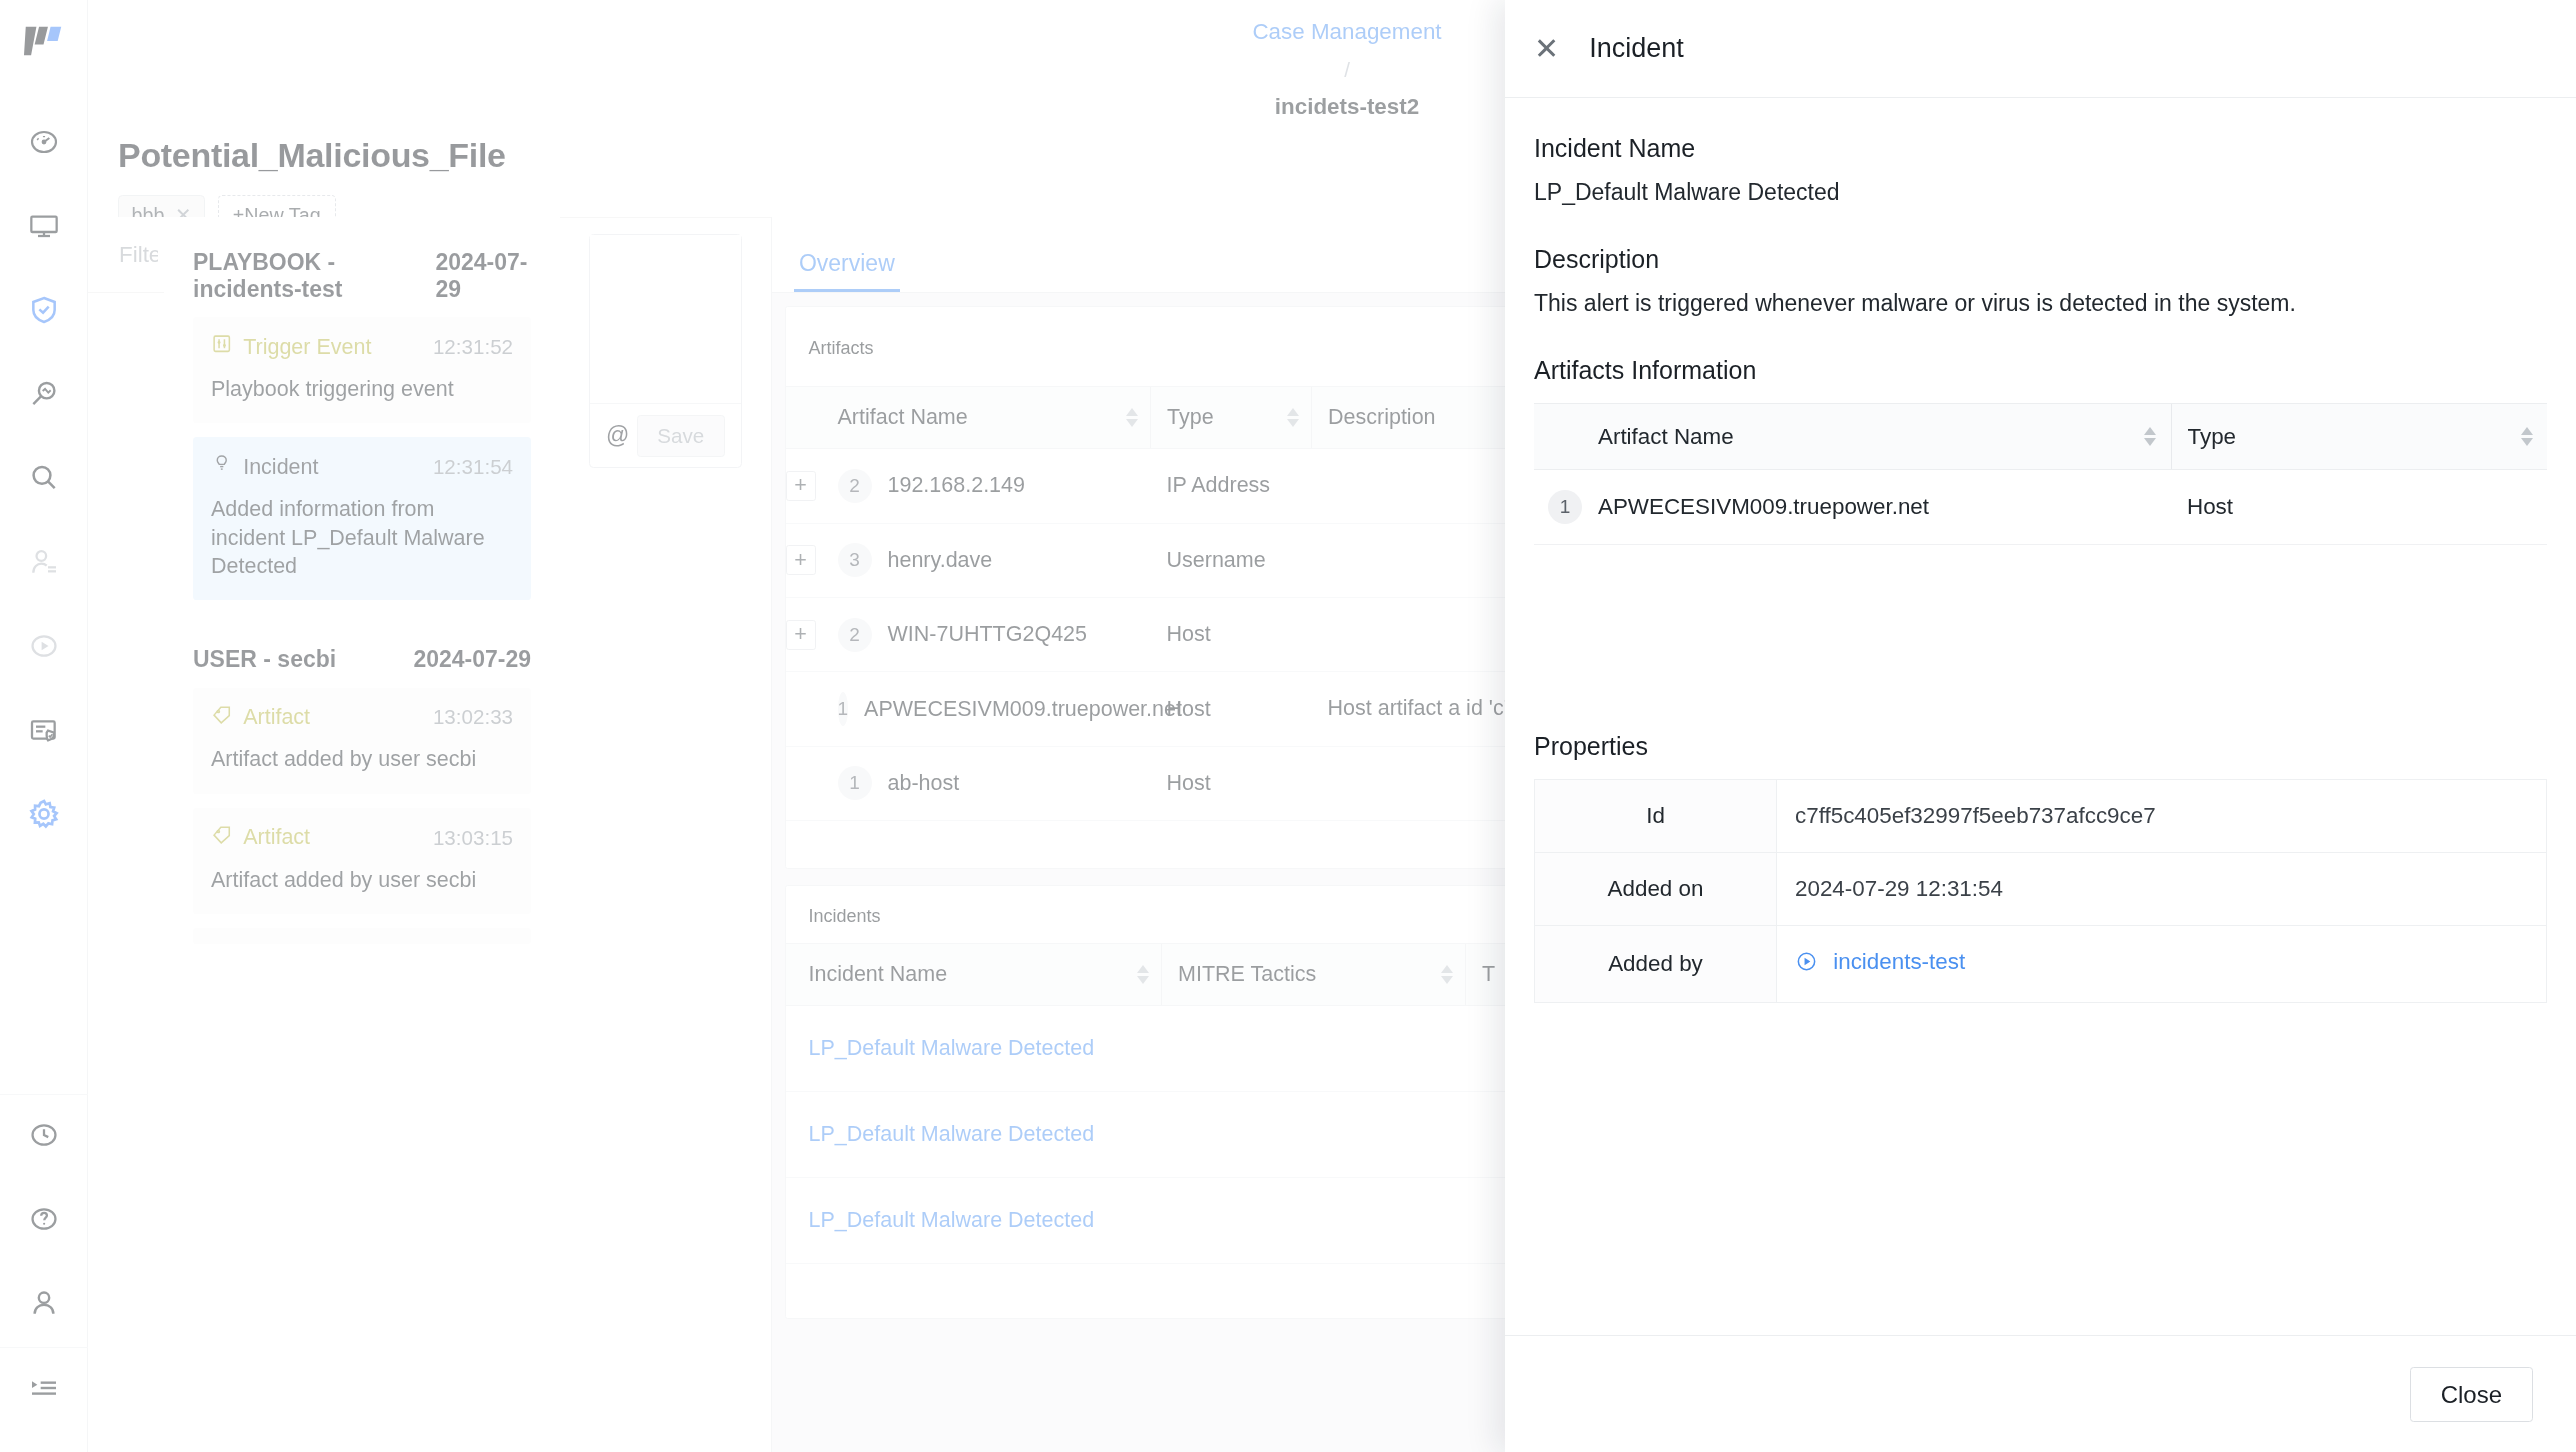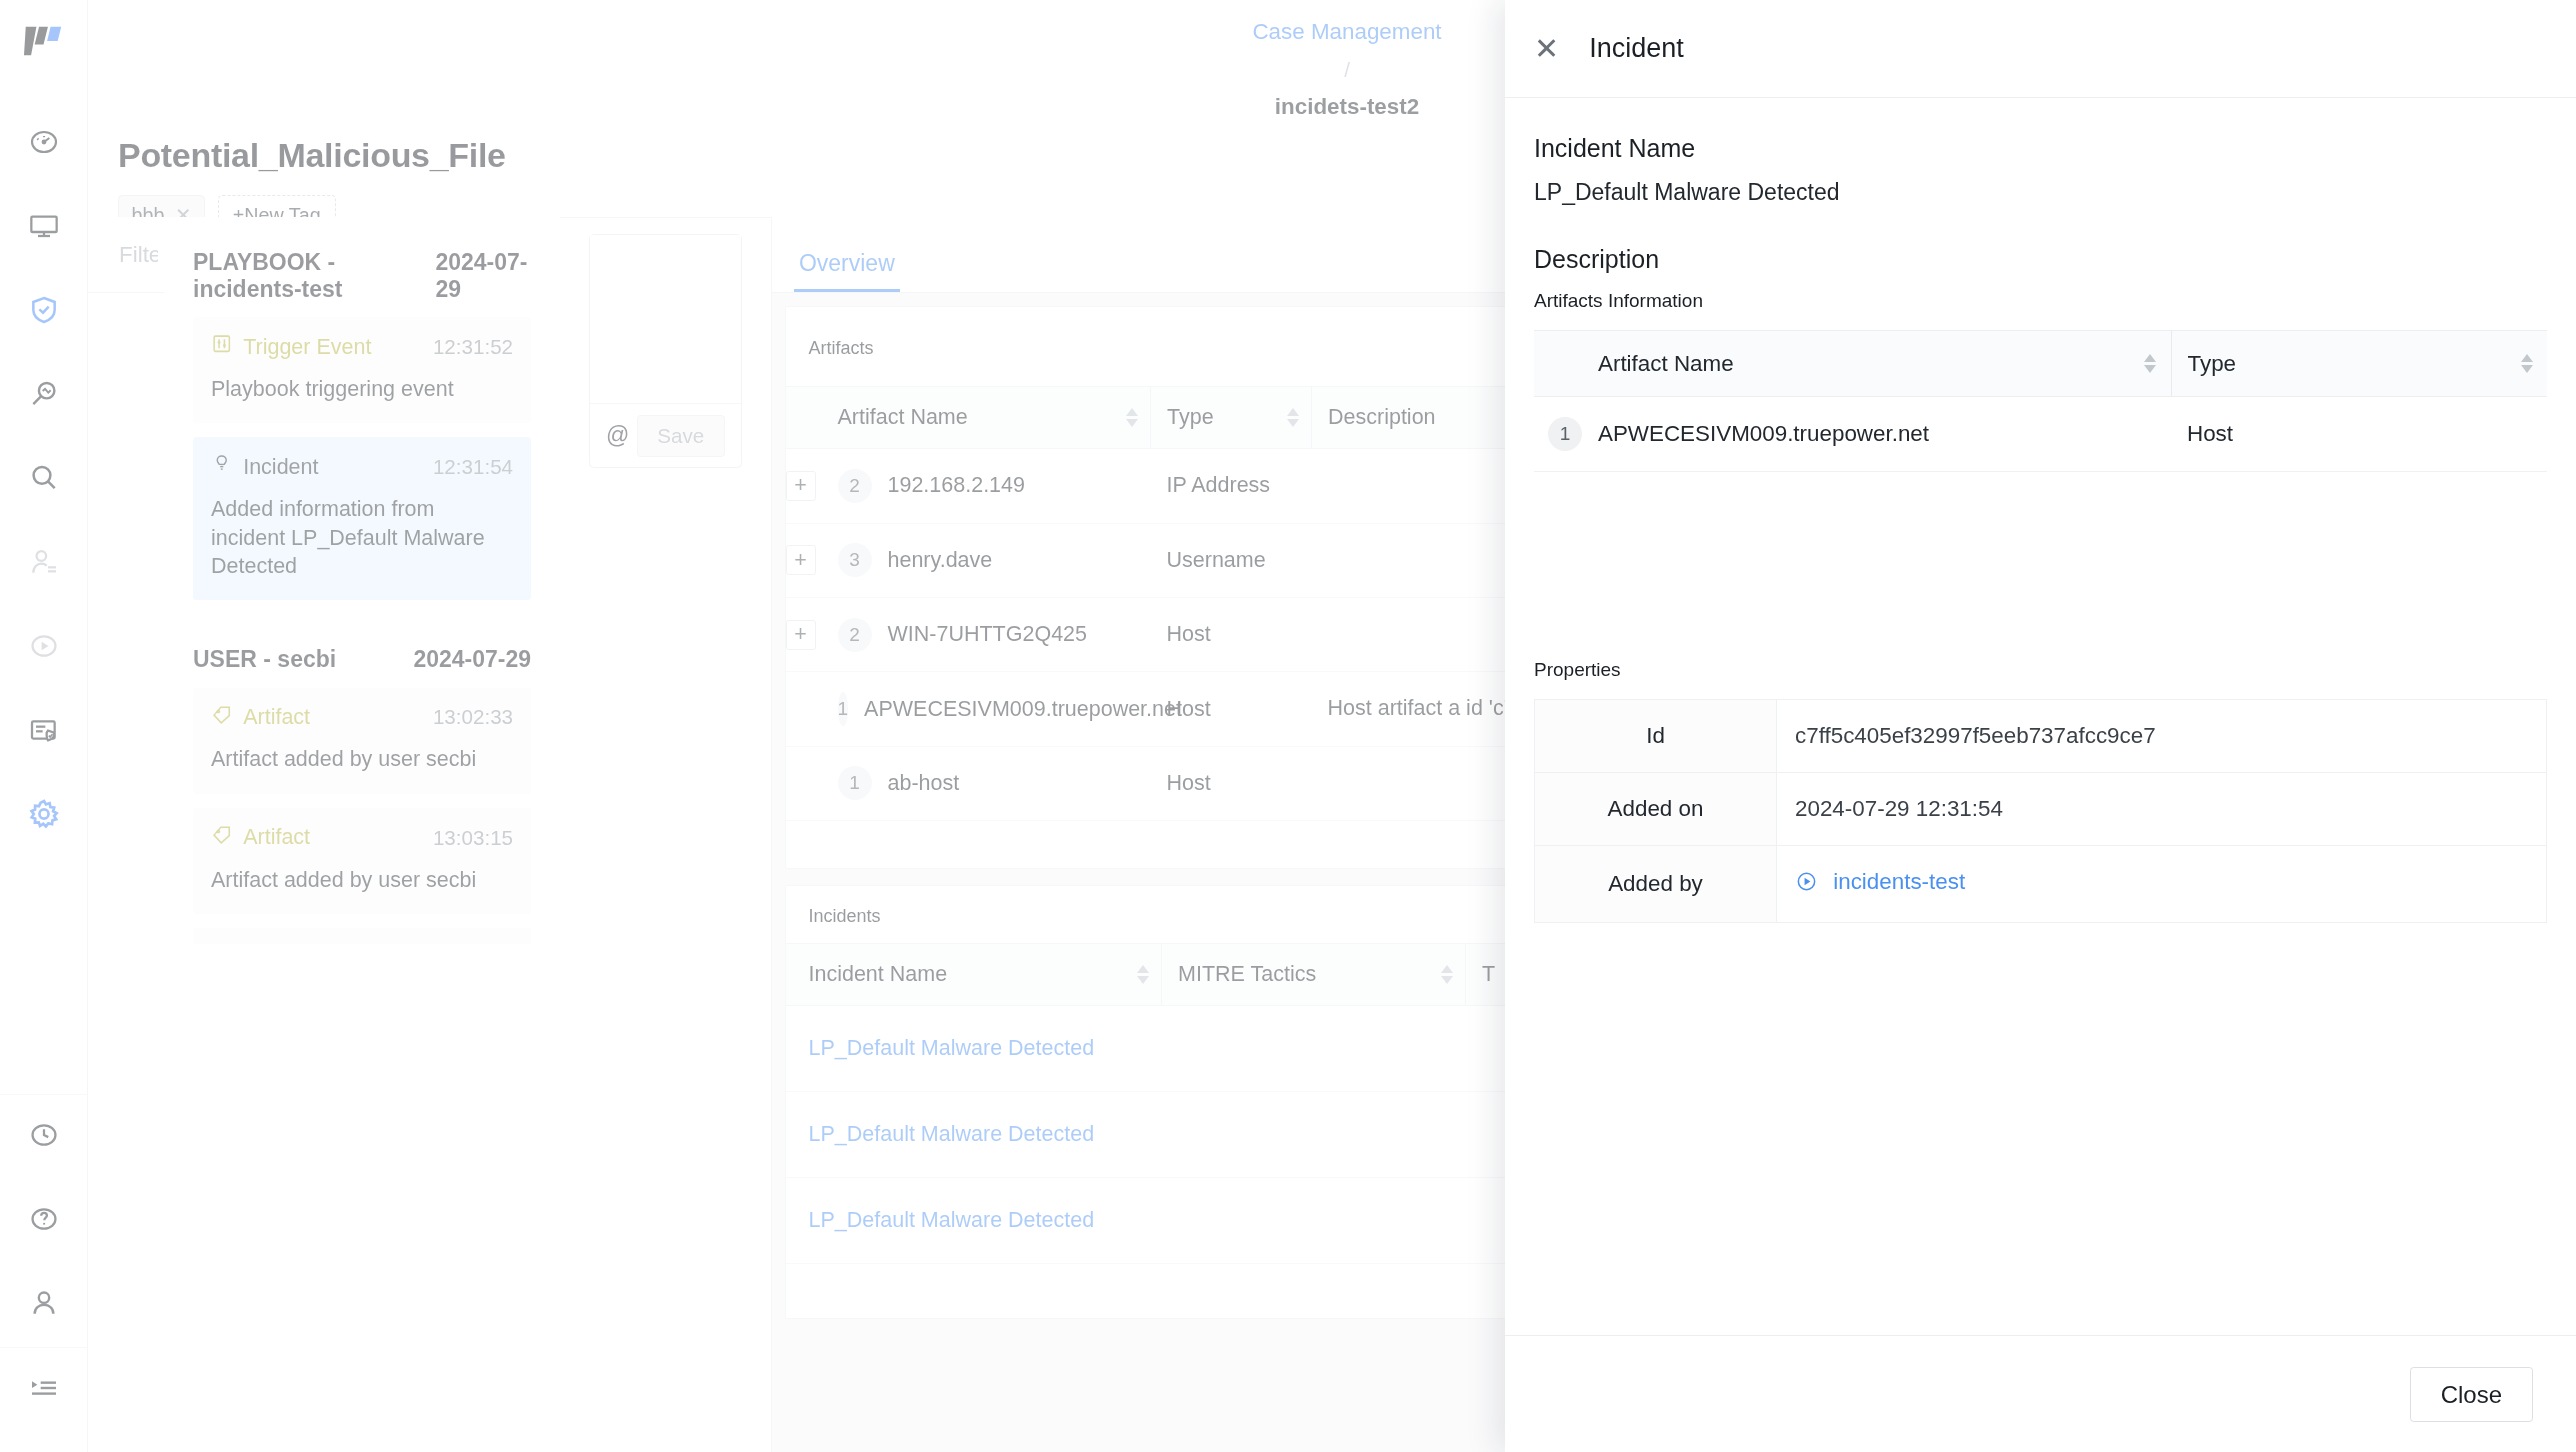--- a/index.html
+++ b/index.html
@@ -181,21 +181,21 @@
   }
   .modal-head {
     height: 98px; flex: 0 0 98px; border-bottom: 0.9px solid #eceef0;
     display: flex; align-items: center; padding-left: 29px; gap: 30px;
   }
   .modal-x { font-size: 30px; color: #6b7279; cursor: pointer; line-height: 1; }
   .modal-title { font-size: 27px; color: #1b2026; }
   .modal-body { flex: 1 1 auto; padding: 36px 29px 0 29px; overflow: hidden; }
   .m-label { font-size: 25px; color: #1b2026; margin-bottom: 16px; }
   .m-value { font-size: 23px; color: #22282e; margin-bottom: 39px; }
-  .m-section { font-size: 19px; color: #1b2026; margin: 12.5px 0 18px 0; }
+  .m-section { font-size: 25px; color: #1b2026; margin: 12.5px 0 18px 0; }
   table.mt { width: 100%; border-collapse: collapse; table-layout: fixed; }
   table.mt thead th {
     background: #fafbfc; border-top: 0.9px solid #eceef0; border-bottom: 0.9px solid #eceef0;
     font-size: 22.4px; font-weight: 400; color: #22282e; text-align: left; padding: 19.7px 0;
   }
   table.mt tbody td { font-size: 22.4px; color: #22282e; padding: 19.7px 0; border-bottom: 0.9px solid #f0f1f3; }
   .props { width: 100%; border-collapse: collapse; table-layout: fixed; margin-top: 5.4px; }
   .props td { border: 0.9px solid #eef0f2; padding: 23px 18px; font-size: 22.4px; }
   .props td.k { background: #fcfcfd; color: #22282e; width: 242px; text-align: center; }
   .props td.v { color: #3b4148; }
@@ -655,20 +655,21 @@
     <div class="modal-head">
       <span class="modal-x">✕</span>
       <span class="modal-title">Incident</span>
     </div>
 
     <div class="modal-body">
       <div class="m-label">Incident Name</div>
       <div class="m-value">LP_Default Malware Detected</div>
 
       <div class="m-label">Description</div>
+      <div class="m-value">This alert is triggered whenever malware or virus is detected in the system.</div>
 
       <div class="m-section">Artifacts Information</div>
       <table class="mt">
         <colgroup>
             <col style="width:64px">
             <col>
             <col style="width:376px">
           </colgroup>
         <thead>
           <tr>

